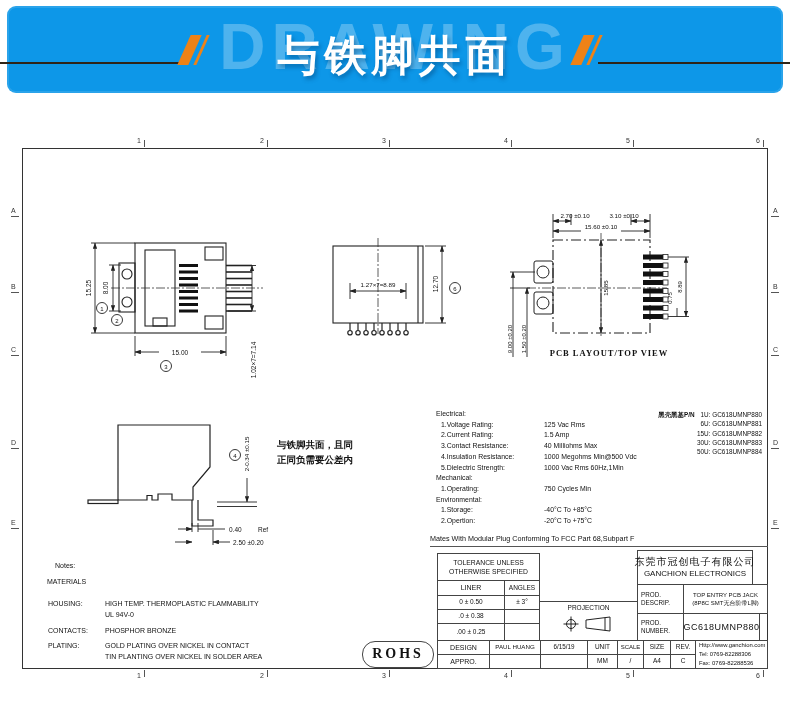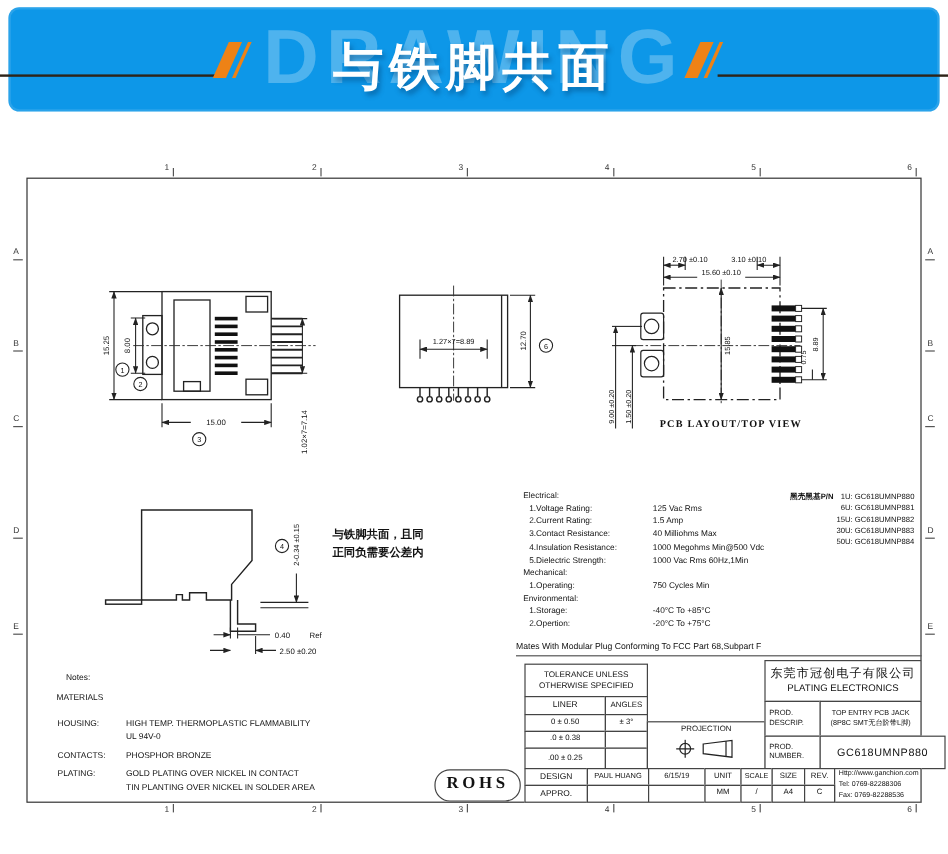--- a/index.html
+++ b/index.html
@@ -367,37 +367,37 @@
       <g stroke="#222" fill="none" stroke-width="1">
         <circle cx="9" cy="8" r="4.5"></circle>
         <line x1="1.5" y1="8" x2="16.5" y2="8"></line>
           <line x1="9" y1="0.5" x2="9" y2="15.5"></line>
         <path d="M24,4 L48,1 L48,15 L24,12 Z"></path>
           <line x1="43" y1="1.7" x2="43" y2="14.3"></line>
       </g>
     </svg>
   </div>
 
-  <div class="tb" style="left:637px;top:550px;width:131px;height:35px;">
+  <div class="tb" style="left:637px;top:550px;width:116px;height:35px;">
     <span class="cn">东莞市冠创电子有限公司</span>
-    <span class="en">PLATING ELECTRONICS</span>
+    <span class="en">GANCHION ELECTRONICS</span>
   </div>
   <div class="tb" style="left:637px;top:584px;width:47px;height:30px;align-items:flex-start;padding-left:3px;font-size:6.3px;">
     <span>PROD.</span>
     <span>DESCRIP.</span>
   </div>
   <div class="tb" style="left:683px;top:584px;width:85px;height:30px;font-size:6px;">
     <span>TOP ENTRY PCB JACK</span>
     <span>(8P8C SMT无台阶带L脚)</span>
   </div>
   <div class="tb" style="left:637px;top:613px;width:47px;height:28px;align-items:flex-start;padding-left:3px;font-size:6.3px;">
     <span>PROD.</span>
     <span>NUMBER.</span>
   </div>
-  <div class="tb pnum" style="left:683px;top:613px;width:105px;height:28px;">GC618UMNP880</div>
+  <div class="tb pnum" style="left:683px;top:613px;width:77px;height:28px;">GC618UMNP880</div>
 
   <div class="tb" style="left:437px;top:640px;width:53px;height:15px;font-size:7px;">DESIGN</div>
   <div class="tb" style="left:489px;top:640px;width:52px;height:15px;font-size:6.2px;">PAUL HUANG</div>
   <div class="tb" style="left:540px;top:640px;width:48px;height:15px;font-size:6.3px;">6/15/19</div>
   <div class="tb" style="left:587px;top:640px;width:31px;height:15px;">UNIT</div>
   <div class="tb" style="left:617px;top:640px;width:27px;height:15px;font-size:6px;">SCALE</div>
   <div class="tb" style="left:643px;top:640px;width:28px;height:15px;">SIZE</div>
   <div class="tb" style="left:670px;top:640px;width:26px;height:15px;">REV.</div>
   <div class="tb contact-cell" style="left:695px;top:640px;width:73px;height:29px;">
     <span>Http://www.ganchion.com</span>

